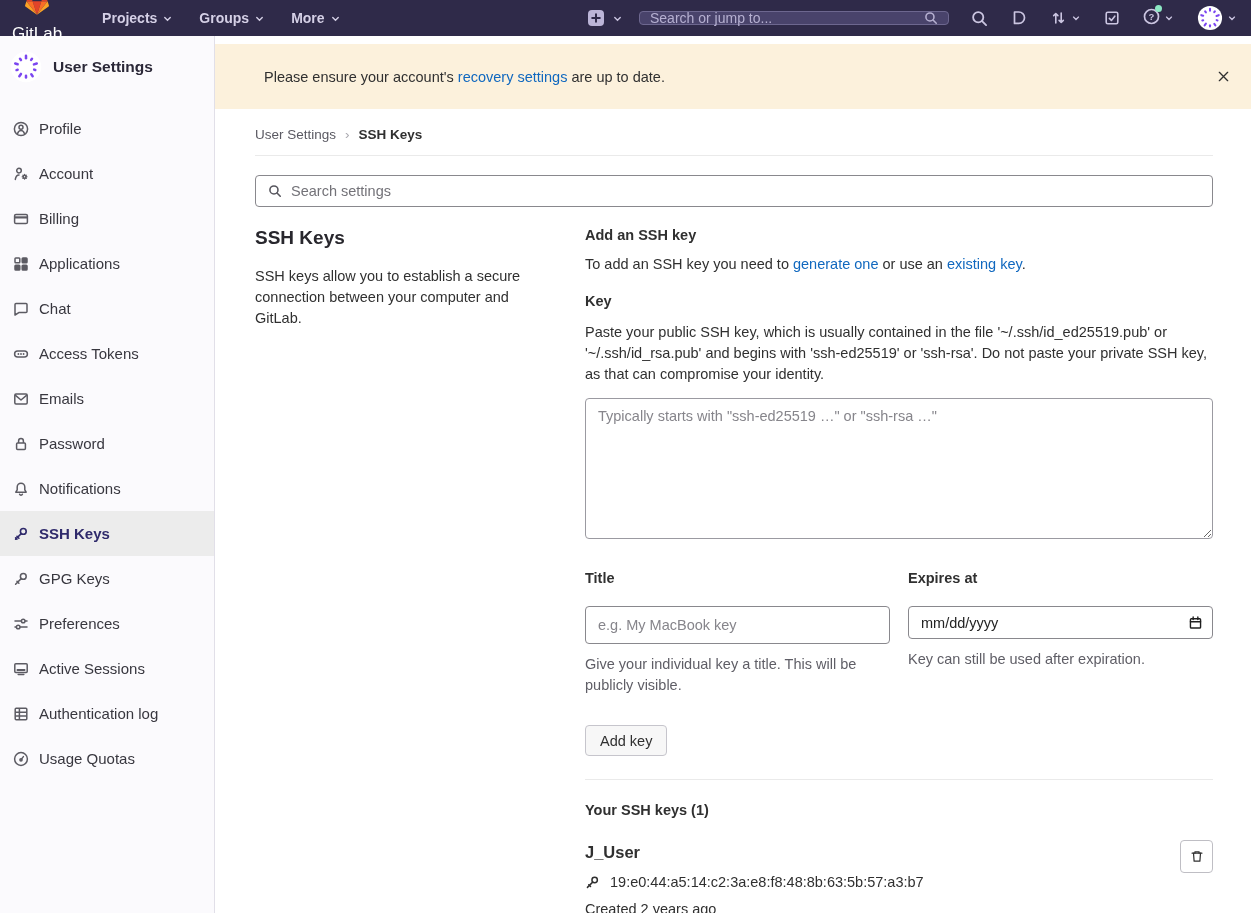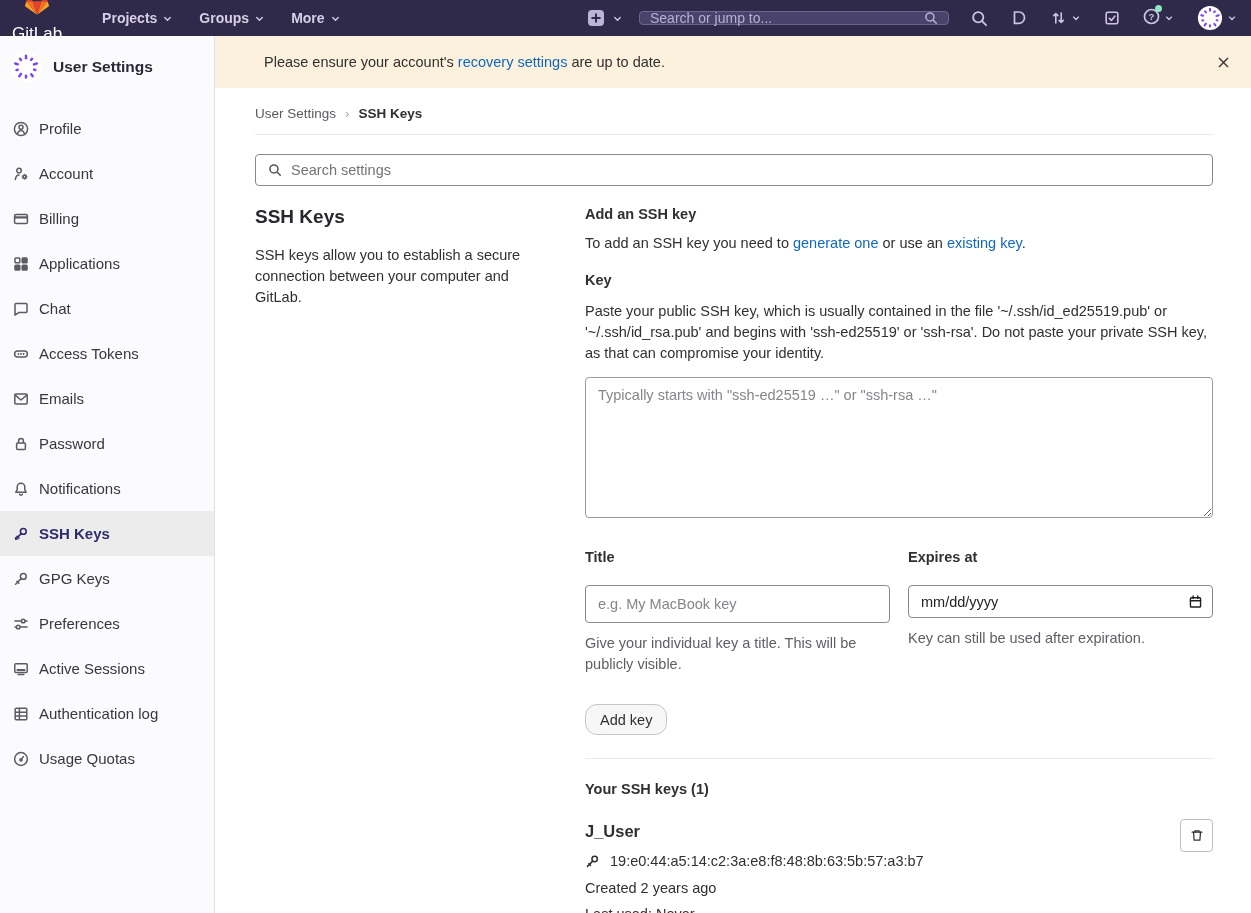--- a/index.html
+++ b/index.html
@@ -28,21 +28,21 @@
   .sidebar-header { display:flex; align-items:center; gap:11px; padding:15px 10px 17px; }
   .sidebar-title { font-size:15.5px; font-weight:700; color:#2b2838; }
   .side-nav { margin-top:6px; }
   .nav-item { display:flex; align-items:center; gap:10px; height:45px; padding:0 13px; font-size:15px; color:#38373f; cursor:pointer; }
   .nav-item svg { color:#5c5b63; flex:none; }
   .nav-item.active { background:#ececec; color:#2f2a6b; font-weight:700; }
   .nav-item.active svg { color:#2f2a6b; }
 
   
   .main { position:absolute; top:36px; left:215px; right:0; bottom:0; background:#fff; overflow:hidden; }
-  .banner { height:52px; background:#fcf1dc; display:flex; align-items:center; padding:0 15px 0 49px; font-size:14.5px; color:#303030; }
+  .banner { height:65px; background:#fcf1dc; display:flex; align-items:center; padding:0 15px 0 49px; font-size:14.5px; color:#303030;margin-top:8px; }
   .banner a { color:#1068bf; text-decoration:none; cursor:pointer; }
   .banner-close { margin-left:auto; width:26px; height:26px; display:flex; align-items:center; justify-content:center; cursor:pointer; color:#303030; }
 
   .container { padding:0 38px 0 40px; }
   .breadcrumb-row { display:flex; align-items:center; gap:9px; padding:18px 0 13px; border-bottom:1px solid #eaeaea; font-size:13.5px; }
   .crumb-parent { color:#5a5962; cursor:pointer; }
   .crumb-sep { color:#a9a8ae; }
   .crumb-current { color:#303030; font-weight:700; }
 
   .settings-search { margin-top:19px; height:32px; border:1px solid #89888d; border-radius:4px; display:flex; align-items:center; gap:9px; padding:0 12px; background:#fff; }
@@ -63,21 +63,21 @@
   .form-row { display:grid; grid-template-columns:1fr 1fr; column-gap:18px; margin-top:28px; }
   .field-label { font-weight:700; display:block; margin-bottom:20px; }
   .text-input { width:100%; height:38px; border:1px solid #89888d; border-radius:4px; padding:0 12px; font-family:inherit; font-size:14.5px; color:#303030; background:#fff; }
   .text-input::placeholder { color:#86858b; }
   .date-wrap { position:relative; }
   .date-wrap input { padding-right:36px; height:33px; }
   .date-wrap input::placeholder { color:#232323; }
   .calendar-btn { position:absolute; right:10px; top:50%; transform:translateY(-50%); cursor:pointer; display:flex; }
   .helper { color:#5f5e66; line-height:21px; margin-top:10px; }
 
-  .add-key-btn { margin-top:29px; padding:0 14px; height:31px; background:#f7f7f7; border:1px solid #c6c5cc; border-radius:12px; font-family:inherit; font-size:14.5px; color:#303030; cursor:pointer; }
+  .add-key-btn { margin-top:29px; padding:0 14px; height:31px; background:#f7f7f7; border:1px solid #c6c5cc; border-radius:4px; font-family:inherit; font-size:14.5px; color:#303030; cursor:pointer; }
 
   .list-divider { border:none; border-top:1px solid #eaeaea; margin-top:23px; }
   .keys-heading { font-weight:700; margin-top:22px; }
   .key-item { margin-top:25px; position:relative; padding-right:48px; }
   .key-title { font-size:16.5px; font-weight:700; margin-bottom:12px; }
   .fingerprint-row { display:flex; align-items:center; gap:10px; }
   .created-row { margin-top:11px; }
   .usage-row { margin-top:10px; display:flex; gap:19px;flex-direction:column; }
   .delete-btn { position:absolute; right:0; top:-3px; width:33px; height:33px; background:#fff; border:1px solid #bfbec4; border-radius:4px; display:flex; align-items:center; justify-content:center; cursor:pointer; }
 </style>

